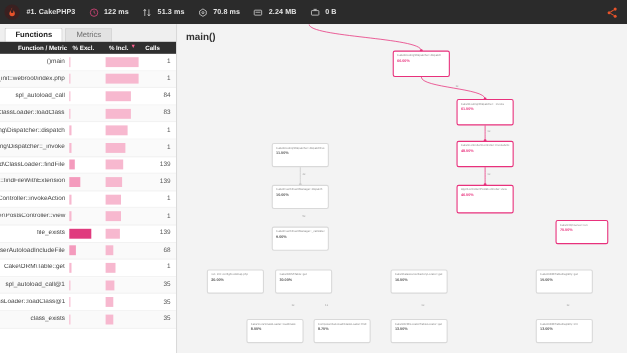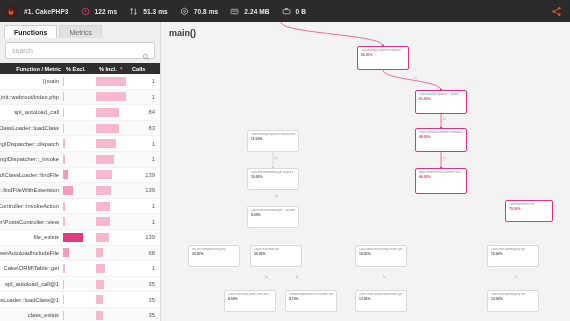--- a/index.html
+++ b/index.html
@@ -176,31 +176,20 @@
 
   <div class="content">
 
     <div class="sidebar">
 
       <div class="tabs">
         <div class="tab active">Functions</div>
         <div class="tab">Metrics</div>
       </div>
 
-      <div class="searchwrap">
-        <div class="searchbox">
-          <input type="text" placeholder="search" style="">
-          <span class="mag">
-            <svg width="8" height="8" viewBox="0 0 24 24" fill="none" stroke="#9b9b9b" stroke-width="2.5">
-              <circle cx="10" cy="10" r="6"></circle>
-                <path d="M15 15l5 5"></path>
-            </svg>
-          </span>
-        </div>
-      </div>
 
       <div class="thead">
         <div class="th-fn">Function / Metric</div>
         <div class="th-ex">% Excl.</div>
         <div class="th-in">
           <span>% Incl.</span>
           <span class="caret">▼</span>
         </div>
         <div class="th-ca">Calls</div>
       </div>

